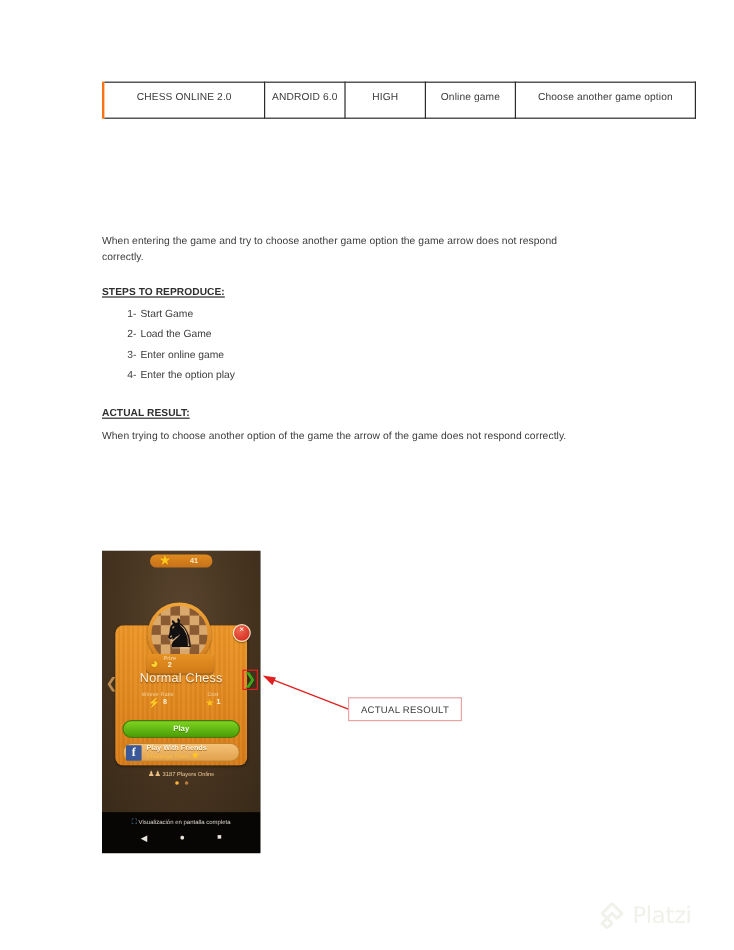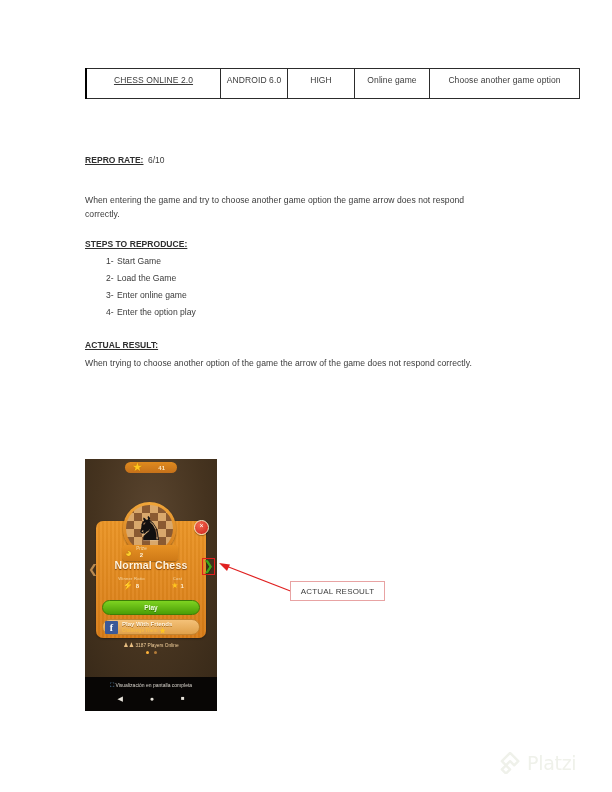--- a/index.html
+++ b/index.html
@@ -35,22 +35,21 @@
     border: 1px solid #2c2c2c;
     font-size: 8.5px;
     color: #3b3b3b;
     text-align: center;
     vertical-align: top;
     padding: 6px 4px 12px 4px;
     line-height: 1.35;
     letter-spacing: .1px;
   }
   .bug-table td.first {
-    border-left: 2px solid #000000;
-    text-decoration: underline;
+    border-left: 2px solid #f97316;
   }
 
   
   .block {
     position: absolute;
     left: 85px;
     width: 420px;
   }
   .lbl {
     font-weight: bold;
@@ -221,21 +220,21 @@
     box-shadow: 0 1px 1px rgba(0,0,0,.35);
   }
 
   
   .game-title {
     position: absolute;
     left: 0; top: 100px;
     width: 132px;
     text-align: center;
     font-size: 10.5px;
-    font-weight: bold;
+    font-weight: normal;
     color: #fff4df;
     text-shadow: 0 1px 1px rgba(120,55,0,.9);
     letter-spacing: .2px;
   }
 
   
   .arrow-left {
     position: absolute;
     left: 3px; top: 103px;
     font-size: 12px;
@@ -440,24 +439,20 @@
       <td class="first" style="width:125px">CHESS ONLINE 2.0</td>
       <td style="width:58px">ANDROID 6.0</td>
       <td style="width:58px">HIGH</td>
       <td style="width:66px">Online game</td>
       <td style="width:141px">Choose another game option</td>
     </tr>
   </tbody>
     </table>
 
 
-  <div class="block" style="top:149px">
-    <span class="lbl">REPRO RATE:</span>
-    <span class="val">6/10</span>
-  </div>
 
 
   <div class="block para" style="top:193px;width:412px">When entering the game and try to choose another game option the game arrow does not respond correctly.</div>
 
   <div class="block" style="top:233px">
     <span class="lbl">STEPS TO REPRODUCE:</span>
   </div>
 
   <div class="steps" style="top:257px">
     <div class="step-row">

